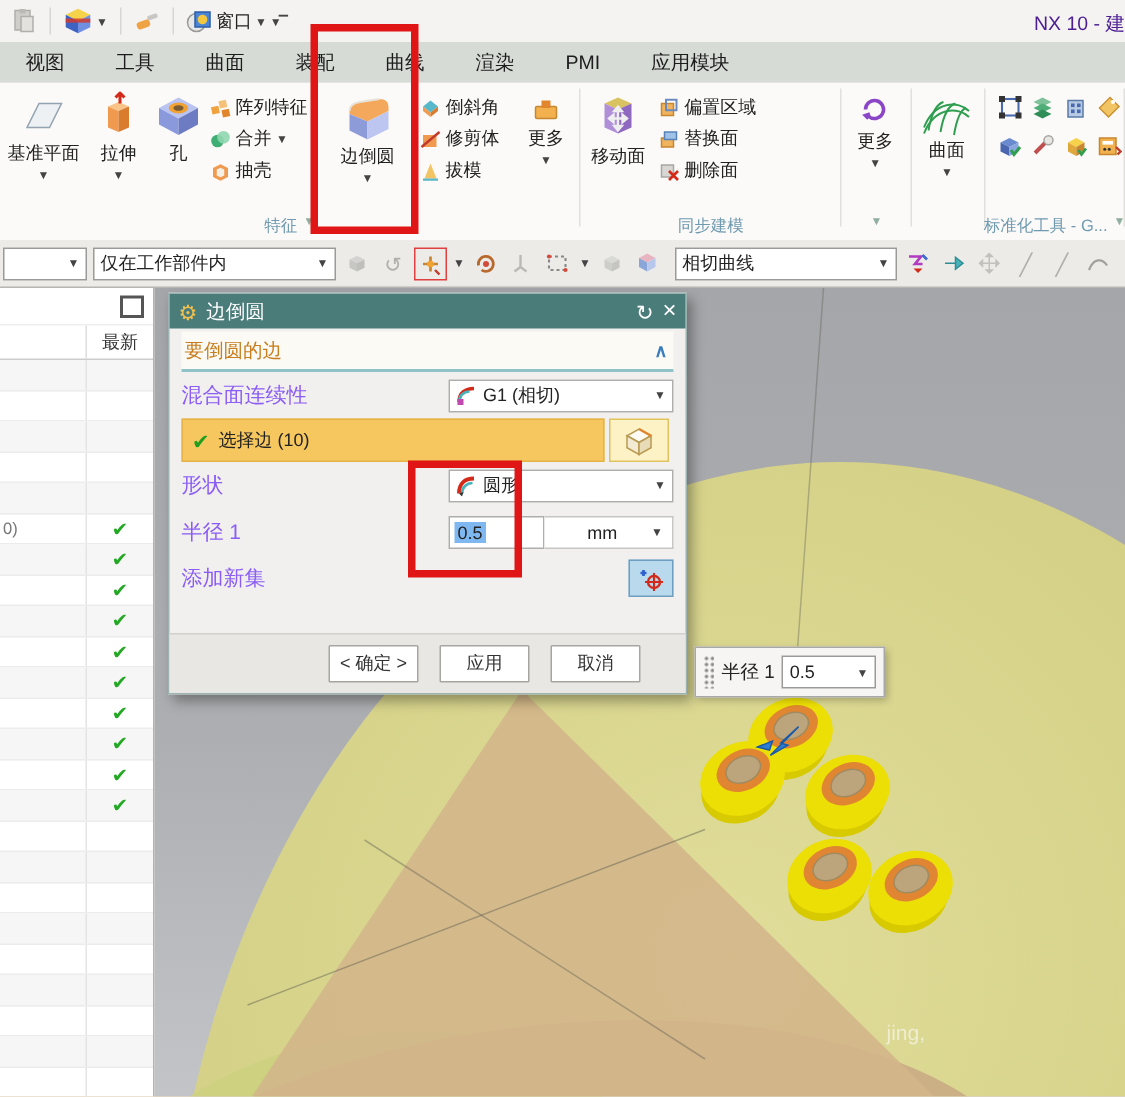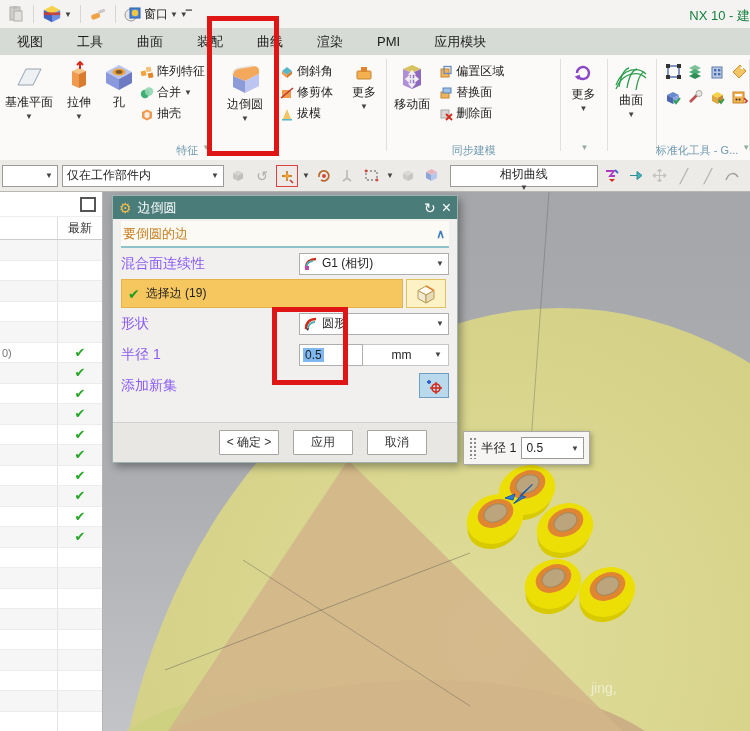--- a/index.html
+++ b/index.html
@@ -4,21 +4,21 @@
 <style>
   html,body{margin:0;padding:0;}
   body{width:750px;height:731px;overflow:hidden;font-family:"Liberation Sans",sans-serif;
        background:#f4f3f1;position:relative;font-size:12px;color:#222;}
   .abs{position:absolute;}
   
   #topbar{left:0;top:0;width:750px;height:28px;background:#f4f3f1;display:flex;align-items:center;padding-left:4px;box-sizing:border-box;}
   .qa-sep{width:1px;height:18px;background:#d8d6d3;margin:0 5px;}
   .qa-btn{display:flex;align-items:center;gap:2px;padding:1px 3px;}
   .dd{font-size:8px;color:#444;}
-  #app-title{right:0;top:7px;color:#15803d;font-size:13px;white-space:nowrap;}
+  #app-title{right:0;top:7px;color:#4c1d95;font-size:13px;white-space:nowrap;}
   
   #menubar{left:0;top:28px;width:750px;height:27px;background:#d7dbd6;border-bottom:1px solid #c4c8c3;
            display:flex;align-items:center;gap:0;}
   .mtab{padding:5px 17px;font-size:13px;color:#1c1c1c;}
   
   #ribbon{left:0;top:55px;width:750px;height:105px;background:#fbfaf8;border-bottom:1px solid #d6d4d1;display:flex;}
   .rgroup{display:flex;flex-direction:column;height:100%;}
   .rgroup-body{display:flex;flex:1;align-items:flex-start;padding-top:4px;}
   .rgroup-label{height:17px;font-size:11px;color:#6f9ab0;text-align:center;display:flex;align-items:flex-start;justify-content:center;gap:4px;}
   .rsep{width:1px;background:#e2e0dd;height:92px;margin-top:4px;}
@@ -465,21 +465,21 @@
         <path d="M14 6 9 8.5 9 14 14 11.5Z" fill="#a0a09e"></path>
       </svg>
     </span>
   <span class="tico">
       <svg width="19" height="19" viewBox="0 0 19 19">
         <path d="M4 6 9.5 3 15 6 9.5 9Z" fill="#e8b4c0"></path>
         <path d="M4 6 9.5 9 9.5 15 4 12Z" fill="#8aa6d8"></path>
         <path d="M15 6 9.5 9 9.5 15 15 12Z" fill="#b8c8ec"></path>
       </svg>
     </span>
-  <div class="combo" style="width:138px;margin-left:4px;flex-direction:column;">
+  <div class="combo" style="width:138px;margin-left:4px;">
       <span>相切曲线</span>
       <span class="dd">▼</span>
     </div>
   <span class="tico">
       <svg width="18" height="18" viewBox="0 0 18 18">
         <path d="M3 4h8l-4 5h5" stroke="#b03ac0" stroke-width="1.8" fill="none"></path>
         <path d="M9 15l-3-3h6z" fill="#d42a1a"></path>
         <path d="M12 3l3 3" stroke="#3a6ad0" stroke-width="1.8"></path>
       </svg>
     </span>
@@ -674,21 +674,21 @@
             <path d="M2 11 C2 5 6 2 12 2" fill="none" stroke="#d42a1a" stroke-width="2.4"></path>
             <path d="M2 11 C2 7 5 4 9 4" fill="none" stroke="#49b2b8" stroke-width="1.8"></path>
             <rect x="1" y="9" width="4" height="4" fill="#c04ab0"></rect>
           </svg>
         <span class="val">G1 (相切)</span>
         <span class="dd">▼</span>
       </div>
     </div>
     <div class="sel-row">
       <span class="chk">✔</span>
-      <span>选择边 (19)</span>
+      <span>选择边 (10)</span>
       <div id="cube-btn">
         <svg width="22" height="22" viewBox="0 0 22 22">
             <path d="M11 3 19 7.5 11 12 3 7.5Z" fill="#fdfbf4" stroke="#b89a50"></path>
             <path d="M3 7.5 11 12 11 20 3 15.5Z" fill="#f2ead2" stroke="#b89a50"></path>
             <path d="M19 7.5 11 12 11 20 19 15.5Z" fill="#e8dcb8" stroke="#b89a50"></path>
             <path d="M11 3 19 7.5" stroke="#e2862e" stroke-width="1.6"></path>
           </svg>
       </div>
     </div>
     <div class="drow">

